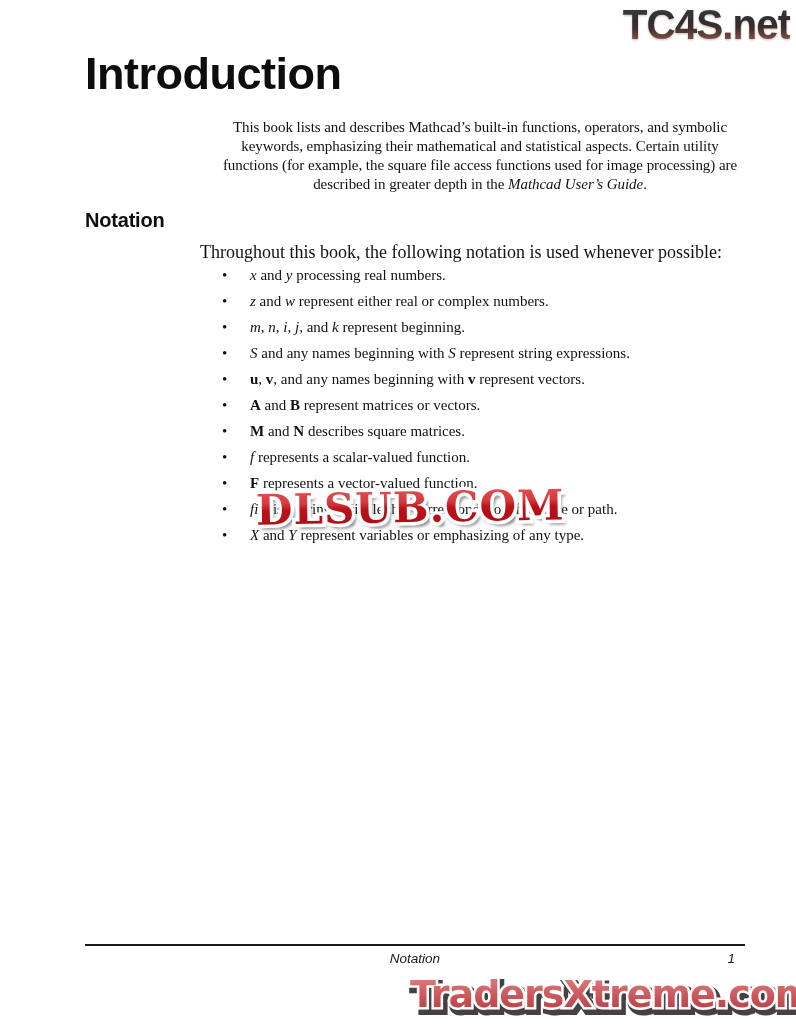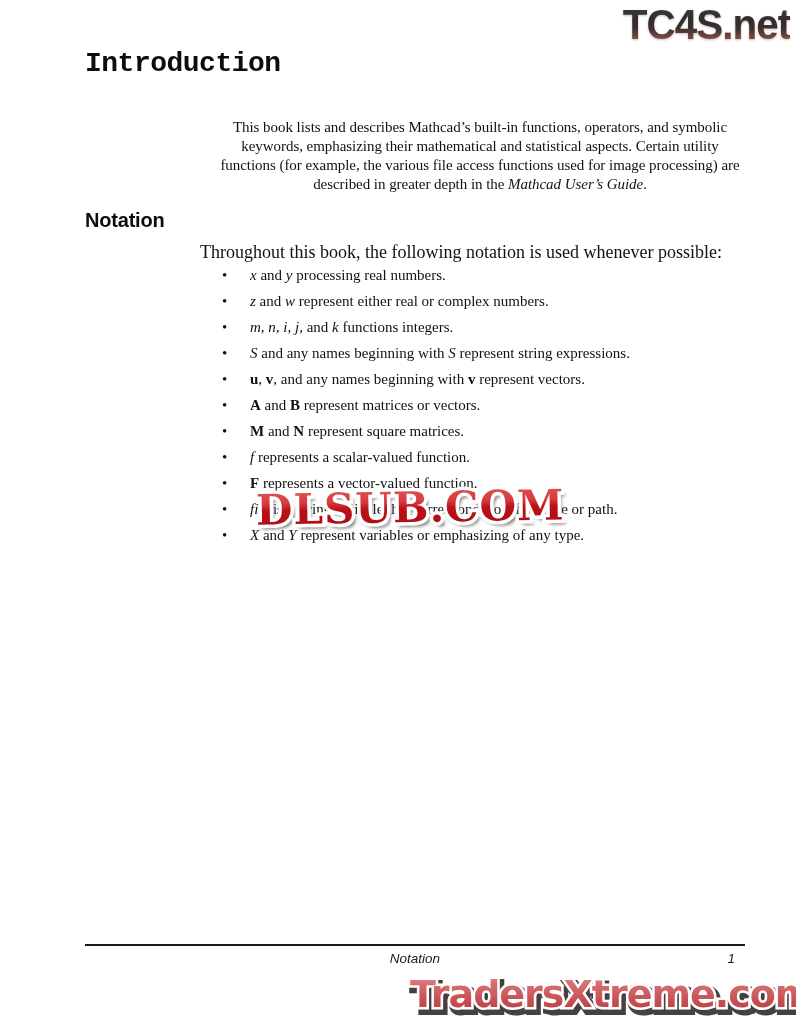--- a/index.html
+++ b/index.html
@@ -26,22 +26,22 @@
     .tc4s{
       background:linear-gradient(#454042 0%, #312c2e 42%, #3f2f2d 58%, #7c4a42 78%, #a47c73 95%, #c4a49c 100%);
       -webkit-background-clip:text;background-clip:text;
       color:transparent;
     }
   }
 
   
   .page-title{
     position:absolute;left:85px;top:48px;
-    font-family:Liberation Mono, monospace;
-    font-weight:bold;font-size:28px;letter-spacing:-0.5px;
+    font-family:Liberation Sans, sans-serif;
+    font-weight:bold;font-size:45px;letter-spacing:-0.5px;
     color:#0d0d0d;
     text-align:center;
   }
   .section-heading{
     position:absolute;left:85px;top:209px;
     font-family:"Liberation Sans", sans-serif;
     font-weight:bold;font-size:20px;letter-spacing:-0.2px;
     color:#0d0d0d;
   }
   .intro{
@@ -136,36 +136,36 @@
 </head>
 <body>
 
 <div class="tc4s">TC4S.net</div>
 
 <h1 class="page-title" style="margin:0;">Introduction</h1>
 
 <div class="intro">
   <div class="line"><span>This book lists and describes Mathcad’s built-in functions, operators, and symbolic</span></div>
   <div class="line"><span>keywords, emphasizing their mathematical and statistical aspects. Certain utility</span></div>
-  <div class="line"><span>functions (for example, the various file access functions used for image processing) are</span></div>
+  <div class="line"><span>functions (for example, the square file access functions used for image processing) are</span></div>
   <div class="line"><span>described in greater depth in the </span><span class="seg-i">Mathcad User’s Guide</span><span>.</span></div>
 </div>
 
 <h2 class="section-heading" style="margin:0;">Notation</h2>
 
 <div class="lead-line">Throughout this book, the following notation is used whenever possible:</div>
 
 <ul class="notation-list">
   <li><span class="bullet-marker">•</span><span><span class="seg-i">x</span><span> and </span><span class="seg-i">y</span><span> processing real numbers.</span></span></li>
   <li><span class="bullet-marker">•</span><span><span class="seg-i">z</span><span> and </span><span class="seg-i">w</span><span> represent either real or complex numbers.</span></span></li>
-  <li><span class="bullet-marker">•</span><span><span class="seg-i">m</span><span>, </span><span class="seg-i">n</span><span>, </span><span class="seg-i">i, j,</span><span> and </span><span class="seg-i">k</span><span> functions integers.</span></span></li>
+  <li><span class="bullet-marker">•</span><span><span class="seg-i">m</span><span>, </span><span class="seg-i">n</span><span>, </span><span class="seg-i">i, j,</span><span> and </span><span class="seg-i">k</span><span> represent beginning.</span></span></li>
   <li><span class="bullet-marker">•</span><span><span class="seg-i">S</span><span> and any names beginning with </span><span class="seg-i">S</span><span> represent string expressions.</span></span></li>
   <li><span class="bullet-marker">•</span><span><span class="seg-b">u</span><span>, </span><span class="seg-b">v</span><span>, and any names beginning with </span><span class="seg-b">v</span><span> represent vectors.</span></span></li>
   <li><span class="bullet-marker">•</span><span><span class="seg-b">A</span><span> and </span><span class="seg-b">B</span><span> represent matrices or vectors.</span></span></li>
-  <li><span class="bullet-marker">•</span><span><span class="seg-b">M</span><span> and </span><span class="seg-b">N</span><span> represent square matrices.</span></span></li>
+  <li><span class="bullet-marker">•</span><span><span class="seg-b">M</span><span> and </span><span class="seg-b">N</span><span> describes square matrices.</span></span></li>
   <li><span class="bullet-marker">•</span><span><span class="seg-i">f</span><span> represents a scalar-valued function.</span></span></li>
   <li><span class="bullet-marker">•</span><span><span class="seg-b">F</span><span> represents a vector-valued function.</span></span></li>
   <li><span class="bullet-marker">•</span><span><span class="seg-i">file</span><span> is a string variable that corresponds to a filename or path.</span></span></li>
   <li><span class="bullet-marker">•</span><span><span class="seg-i">X</span><span> and </span><span class="seg-i">Y</span><span> represent variables or emphasizing of any type.</span></span></li>
 </ul>
 
 <div class="dlsub">
   <span class="layer back">DLSUB.COM</span>
   <span class="layer front">DLSUB.COM</span>
 </div>

